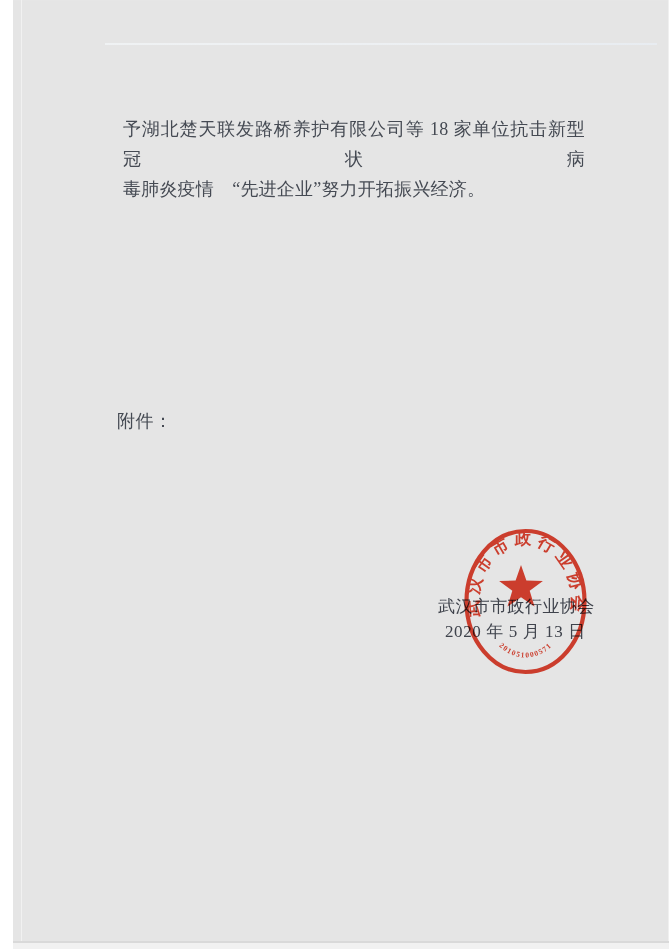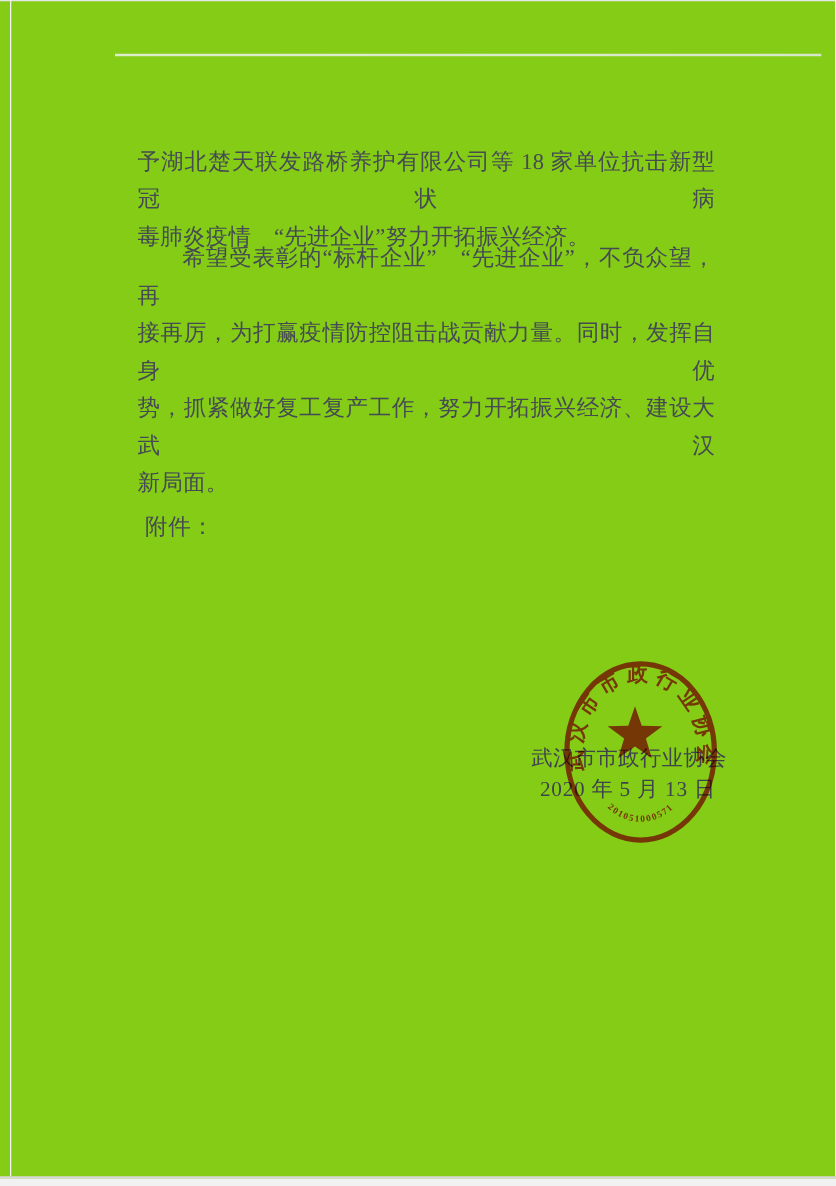--- a/index.html
+++ b/index.html
@@ -6,21 +6,22 @@
   html, body { width: 669px; height: 949px; }
   body {
     position: relative;
     background: #ffffff;
     font-family: "Liberation Serif", "DejaVu Serif", serif;
     overflow: hidden;
   }
   .page {
     position: absolute;
     inset: 0;
-    background: #84cc16;
+    background: #e5e5e5;
+    margin-left: 13px;
   }
   
   .edge-top {
     position: absolute; top: 0; left: 0; right: 0; height: 1px;
     background: #e6e6e6;
   }
   .edge-left {
     position: absolute; top: 0; bottom: 8px; left: 8px; width: 1px;
     background: #f1f1f1;
   }
@@ -56,21 +57,21 @@
   .line { white-space: nowrap; }
   .line.just {
     white-space: normal;
     text-align: justify;
     text-align-last: justify;
   }
   .line.indent { text-indent: 2em; }
   
   .attachment {
     position: absolute;
-    left: 116px; top: 401px;
+    left: 104px; top: 401px;
     width: 500px;
     display: flex;
     font-size: 18px;
     line-height: 40px;
     color: #454a53;
     letter-spacing: 0.5px;
   }
   .att-label { flex: 0 0 auto; }
   .att-lines { flex: 0 0 auto; }
   
@@ -114,26 +115,20 @@
   <div class="edge-top"></div>
   <div class="edge-left"></div>
   <div class="edge-right"></div>
   <div class="scan-streak"></div>
 
   <div class="para para-1">
     <div class="line just">予湖北楚天联发路桥养护有限公司等 18 家单位抗击新型冠状病</div>
     <div class="line">毒肺炎疫情　“先进企业”努力开拓振兴经济。</div>
   </div>
 
-  <div class="para para-2">
-    <div class="line just indent">希望受表彰的“标杆企业”　“先进企业”，不负众望，再</div>
-    <div class="line just">接再厉，为打赢疫情防控阻击战贡献力量。同时，发挥自身优</div>
-    <div class="line just">势，抓紧做好复工复产工作，努力开拓振兴经济、建设大武汉</div>
-    <div class="line">新局面。</div>
-  </div>
 
   <div class="attachment">
     <span class="att-label">附件：</span>
   </div>
 
   <div class="sig-org">武汉市市政行业协会</div>
   <div class="sig-date">2020 年 5 月 13 日</div>
 
   <svg class="seal" viewBox="0 0 129 151" xmlns="http://www.w3.org/2000/svg">
     <defs>

